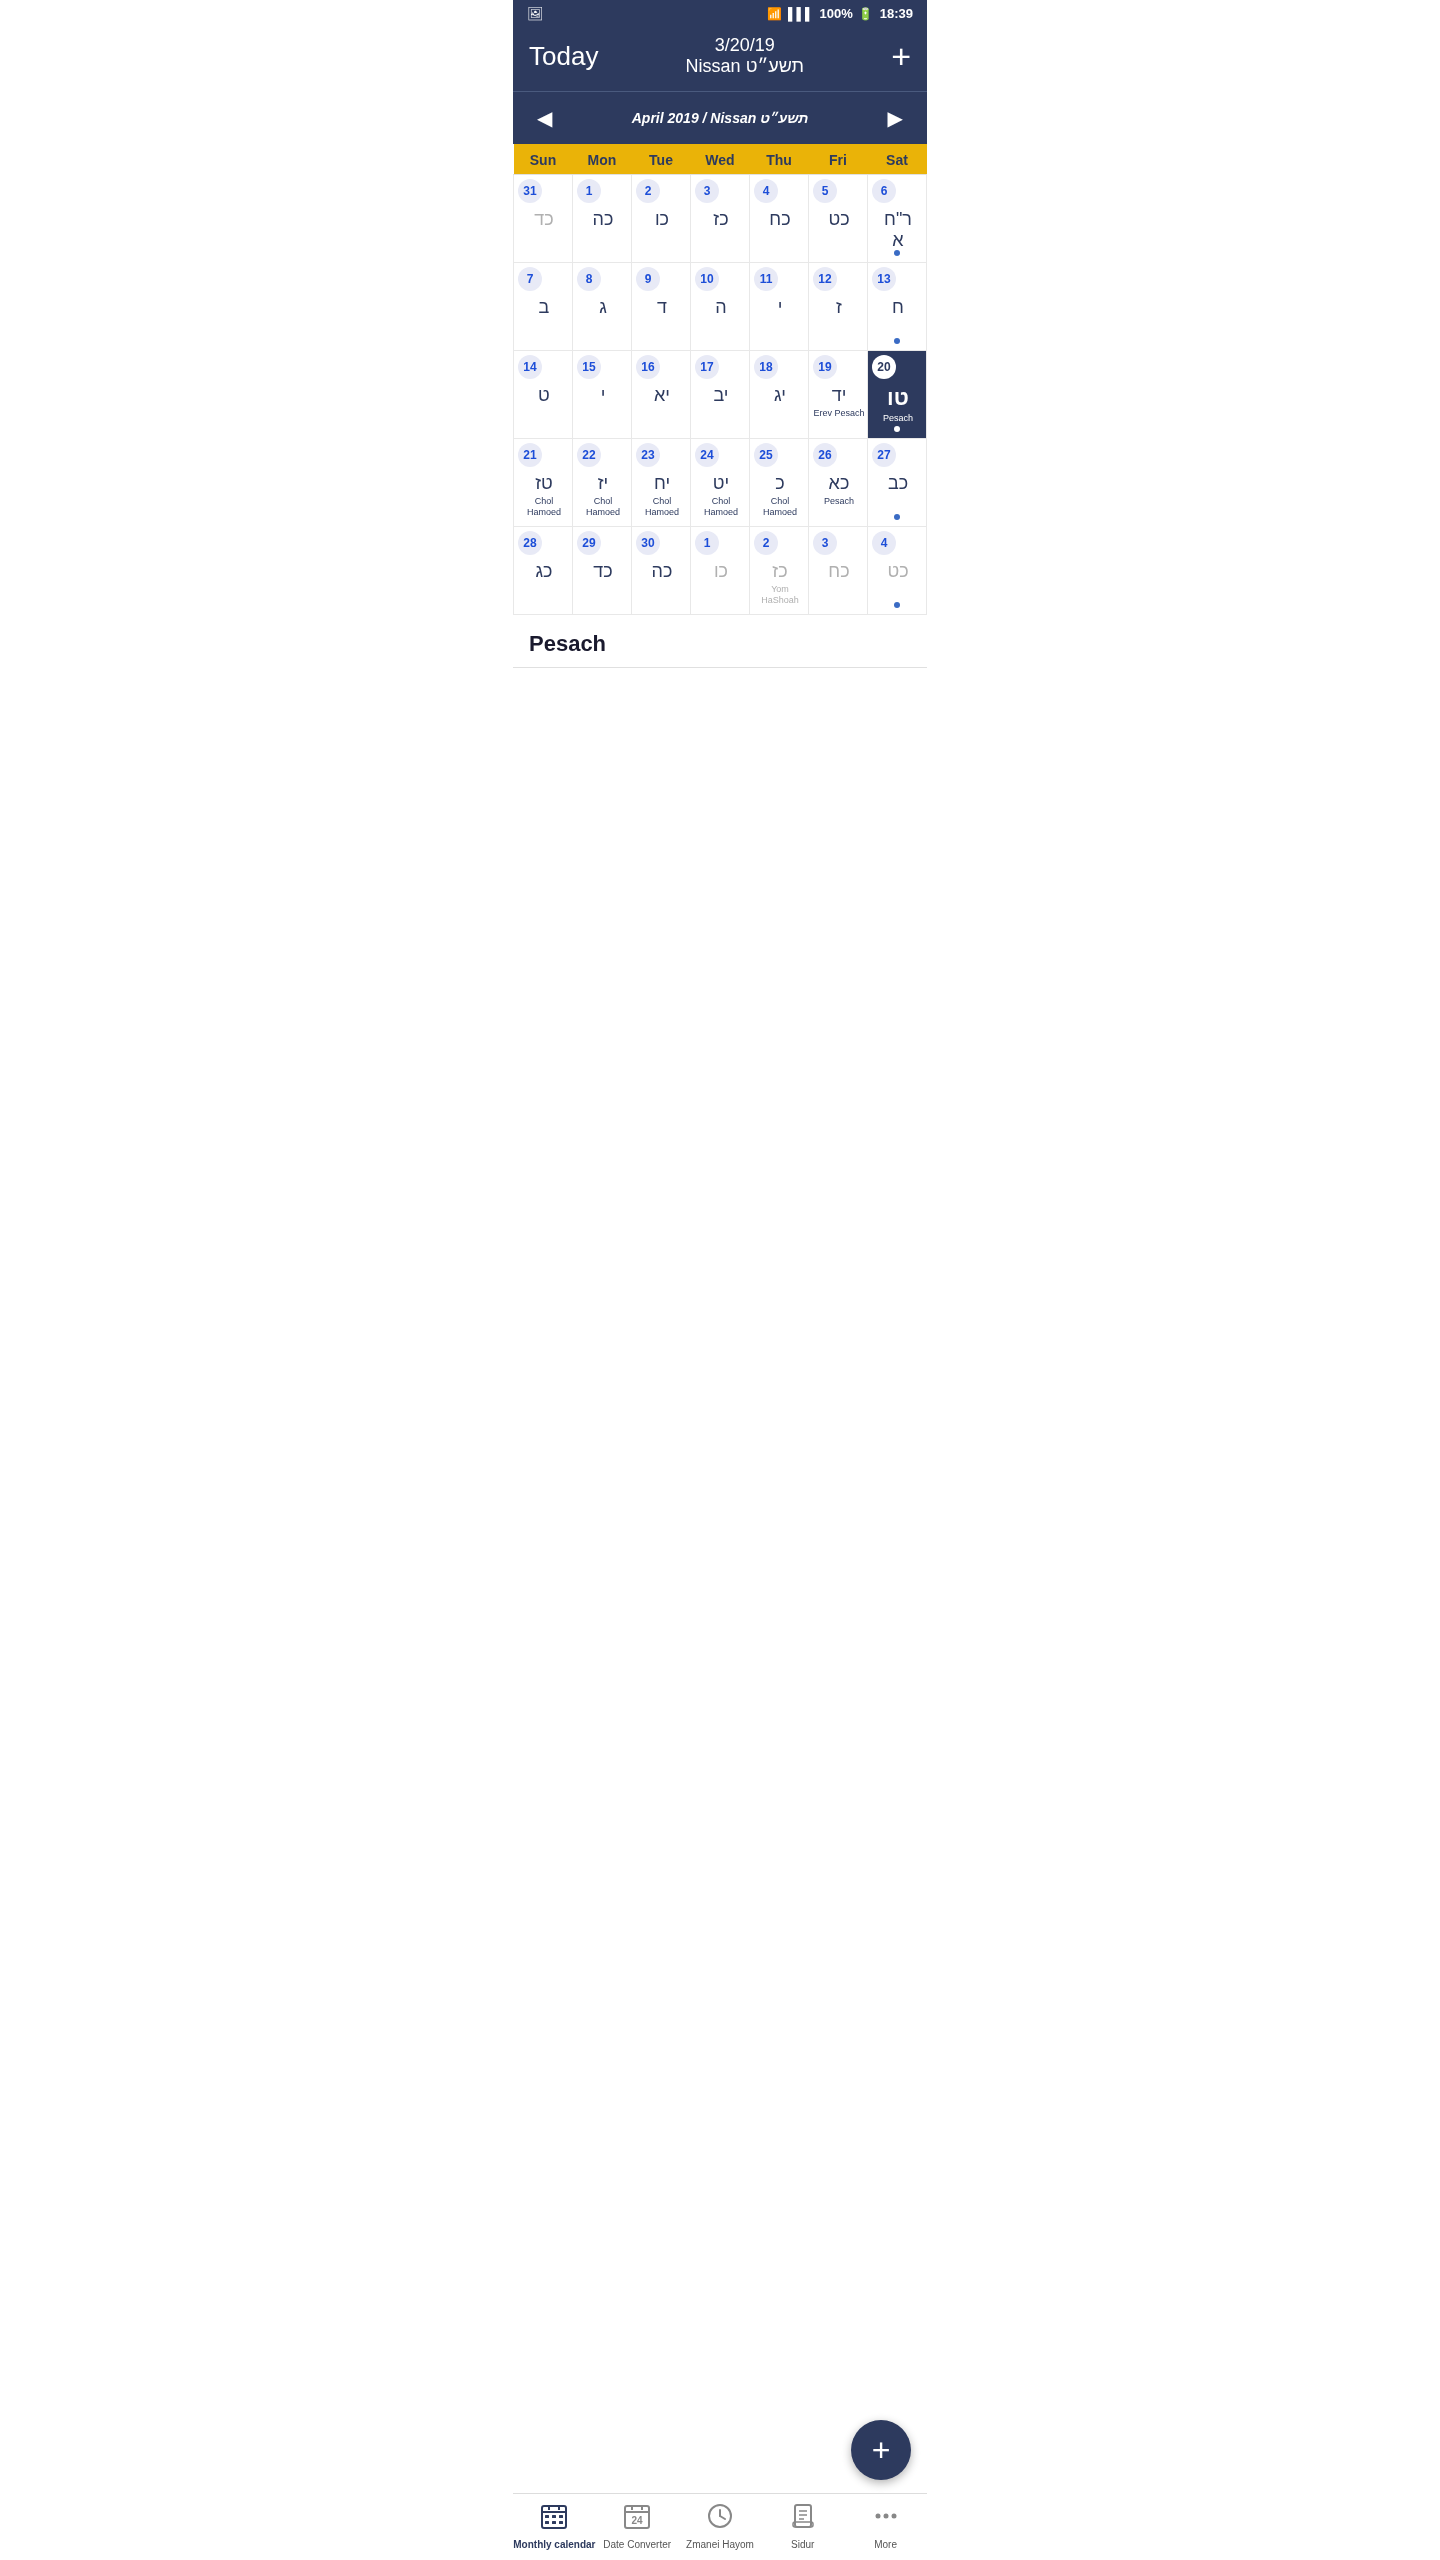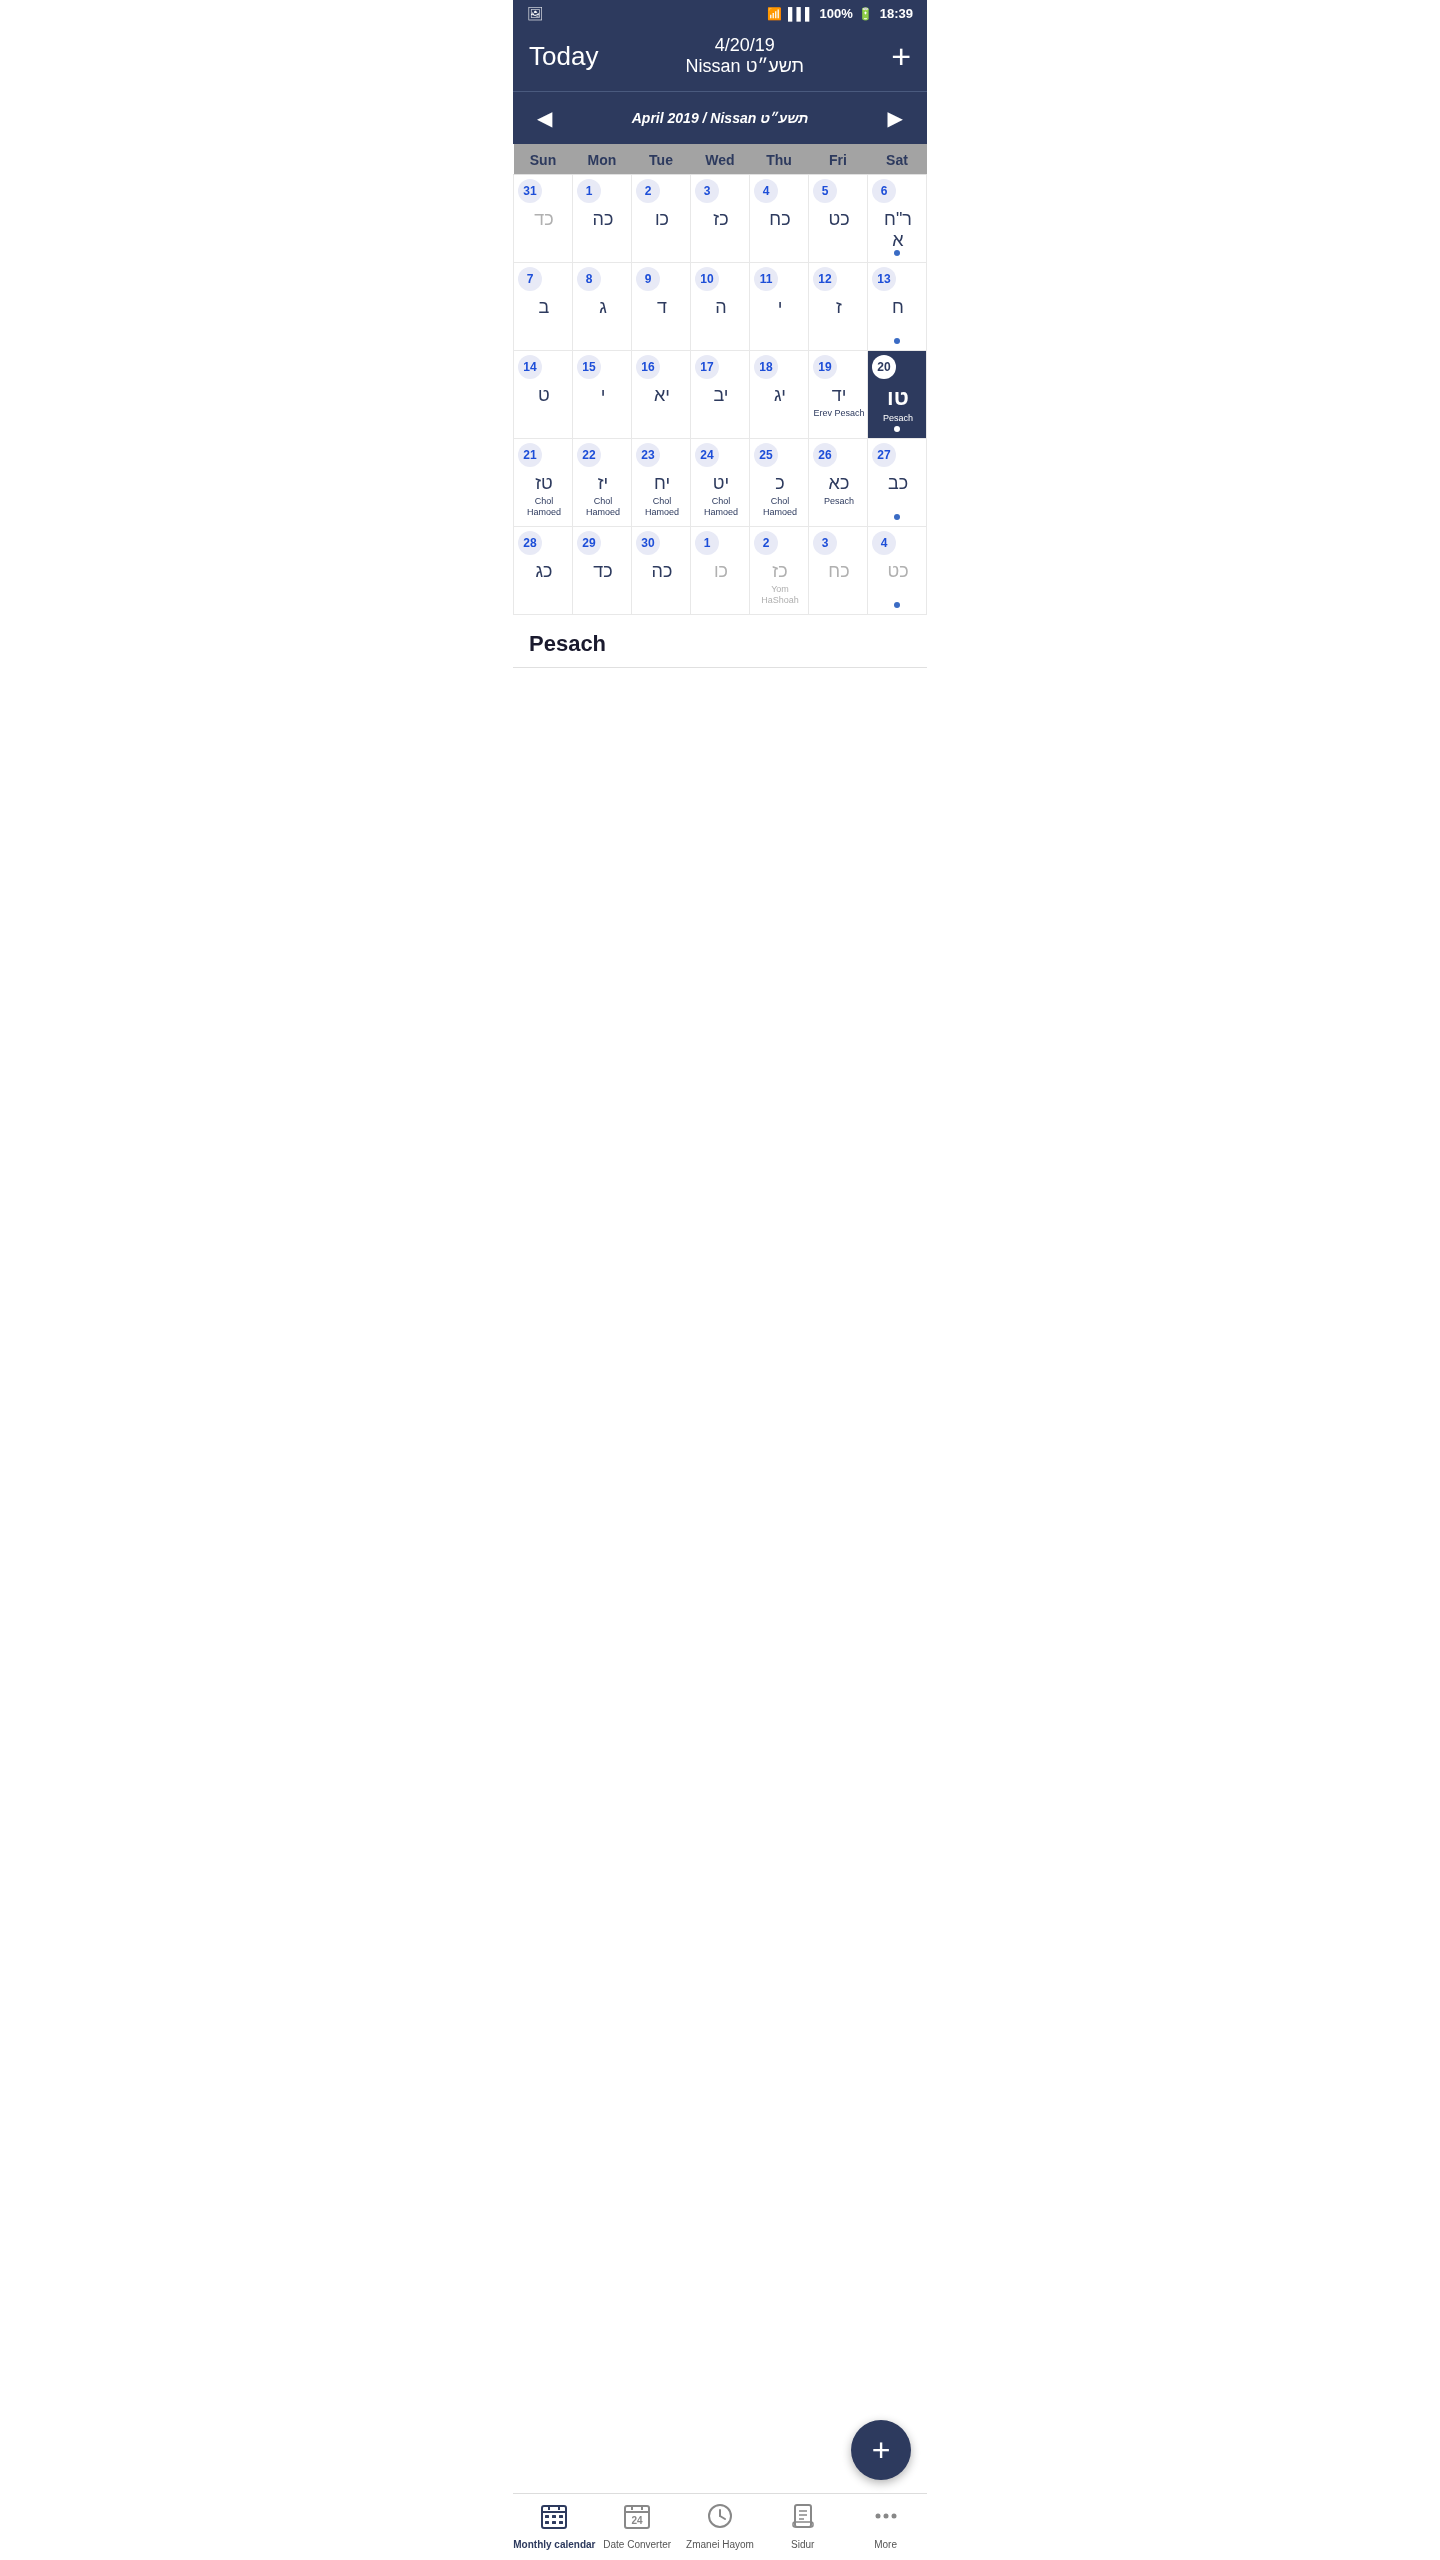--- a/index.html
+++ b/index.html
@@ -88,21 +88,21 @@
       cursor: pointer;
       padding: 4px 8px;
     }
 
     
     .calendar-grid {
       width: 100%;
       border-collapse: collapse;
     }
     .calendar-grid thead th {
-      background: #a3a3a3;
+      background: #eab308;
       color: #2d3a5e;
       font-weight: 600;
       font-size: 14px;
       padding: 8px 0 6px;
       text-align: center;
       border-bottom: 1px solid #e0e0e0;
     }
     .calendar-grid td {
       border: 1px solid #e8e8e8;
       vertical-align: top;
@@ -269,21 +269,21 @@
     <span class="signal-icon">▌▌▌</span>
     <span>100%</span>
     <span class="battery-icon">🔋</span>
     <span>18:39</span>
   </div>
 </div>
 
 <div class="header">
   <span class="header-today">Today</span>
   <div class="header-center">
-    <div class="header-date">4/20/19</div>
+    <div class="header-date">3/20/19</div>
     <div class="header-hebrew">תשע״ט Nissan</div>
   </div>
   <span class="header-plus">+</span>
 </div>
 
 <div class="cal-nav">
   <span class="nav-arrow">◀</span>
   <span class="cal-nav-title">April 2019 / Nissan תשע״ט</span>
   <span class="nav-arrow">▶</span>
 </div>

